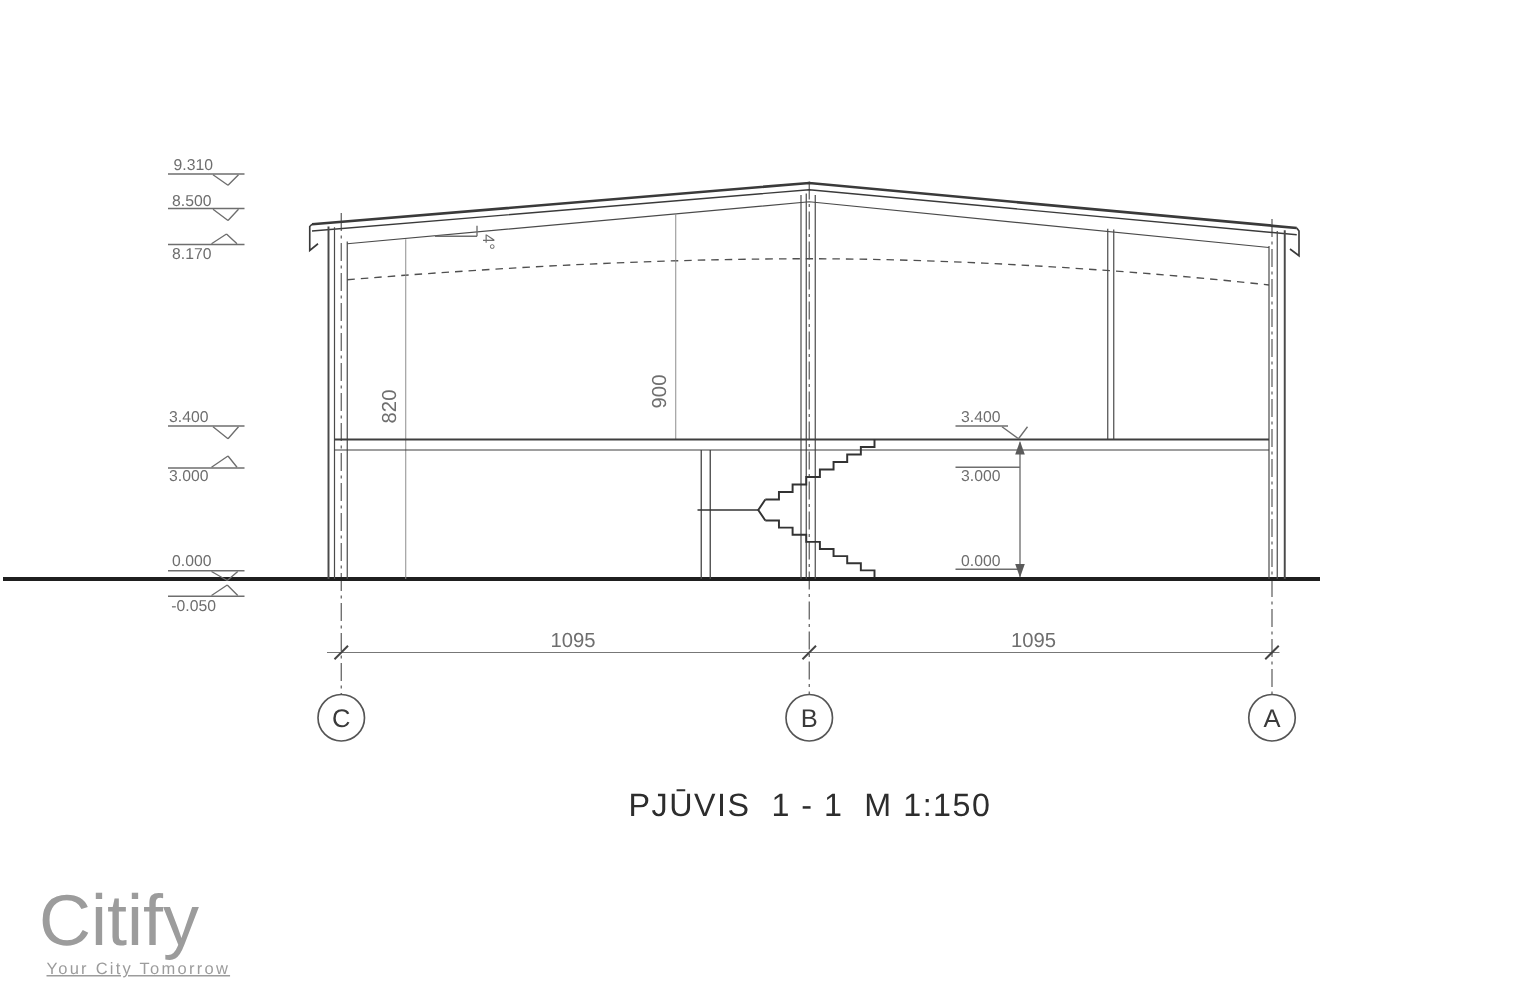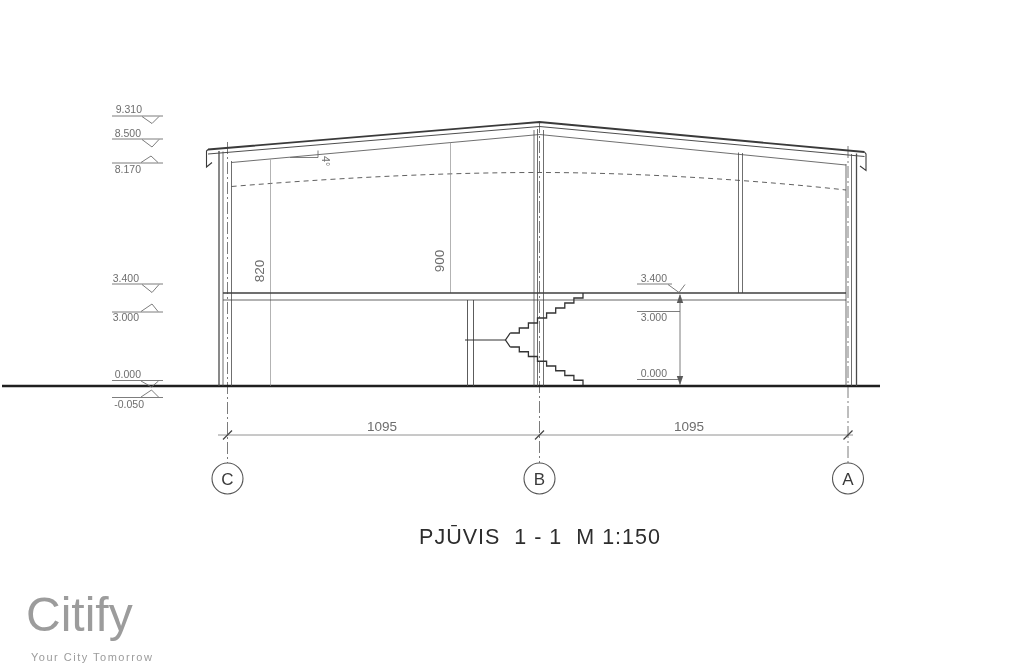--- a/index.html
+++ b/index.html
@@ -7,21 +7,21 @@
         font-family:"Liberation Sans", sans-serif;}
   svg{position:absolute;left:0;top:0;}
   svg text{font-family:"Liberation Sans", sans-serif;fill:#6e6e6e;}
   .dim-txt{font-size:10.5px;}
   .dim-big{font-size:13.5px;}
   .axis-letter{font-size:17px;fill:#3a3a3a;}
   .title-txt{font-size:21.5px;fill:#2d2d2d;letter-spacing:1px;white-space:pre;}
   .angle-txt{font-size:11px;}
   .logo{position:absolute;left:26px;top:591px;color:#9c9c9c;}
   .logo-name{font-size:48px;line-height:1.0;letter-spacing:0px;}
-  .logo-tagline{font-size:11px;letter-spacing:1.5px;margin-top:12px;padding-left:5px;color:#9c9c9c;}
+  .logo-tagline{font-size:11px;letter-spacing:1.5px;margin-top:1px;padding-left:5px;color:#9c9c9c;text-decoration:underline;}
 </style>
 </head>
 <body>
 
 <div class="page">
 
 <svg width="1024" height="668" viewBox="0 0 1024 668">
 
   <g stroke="#5a5a5a" stroke-width="0.8" stroke-dasharray="12 3 2 3" fill="none">
     <line x1="227.5" y1="142" x2="227.5" y2="463"></line>

